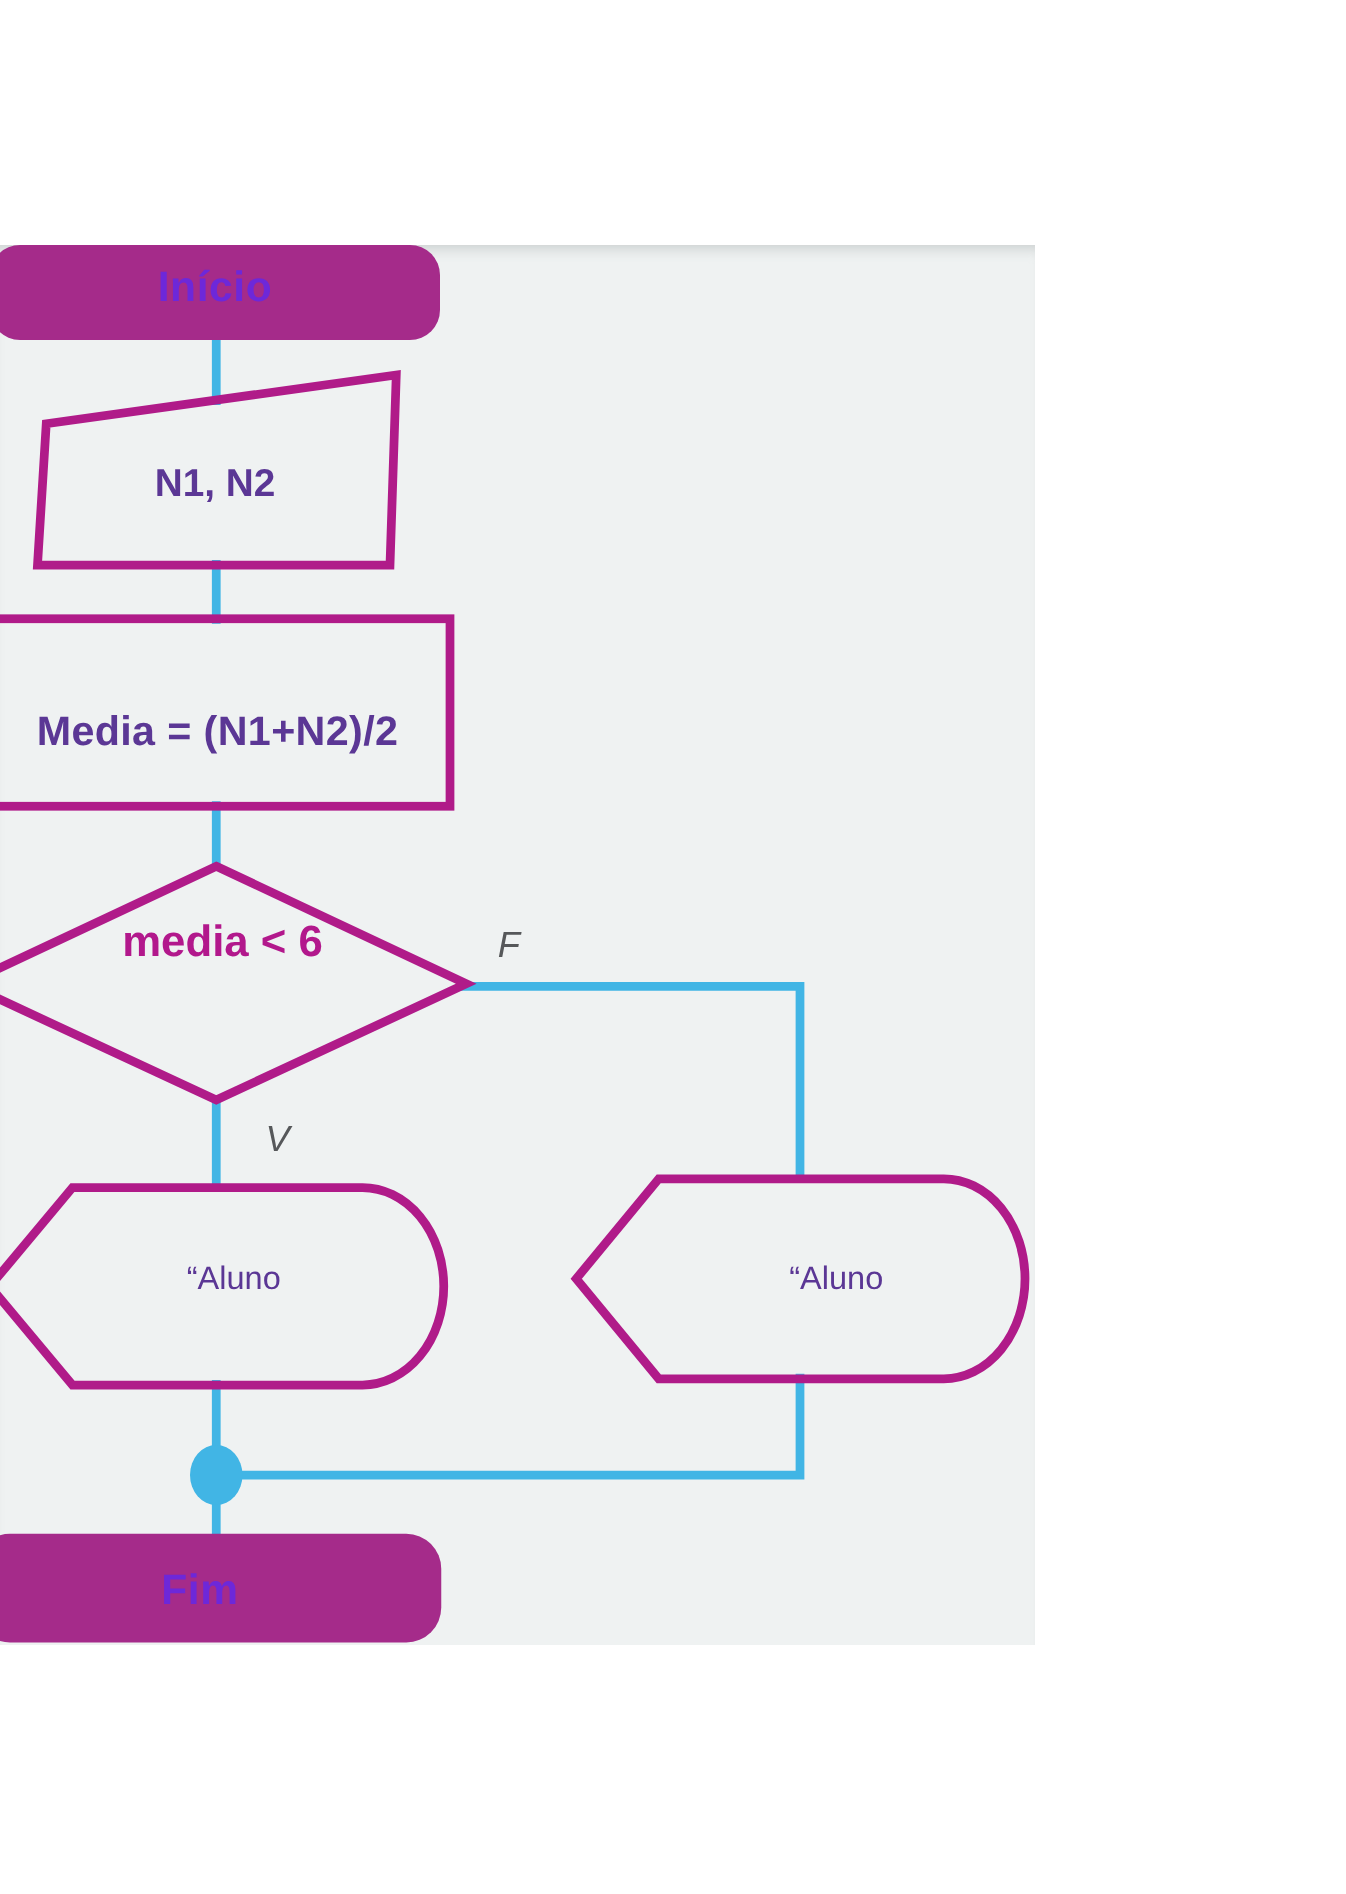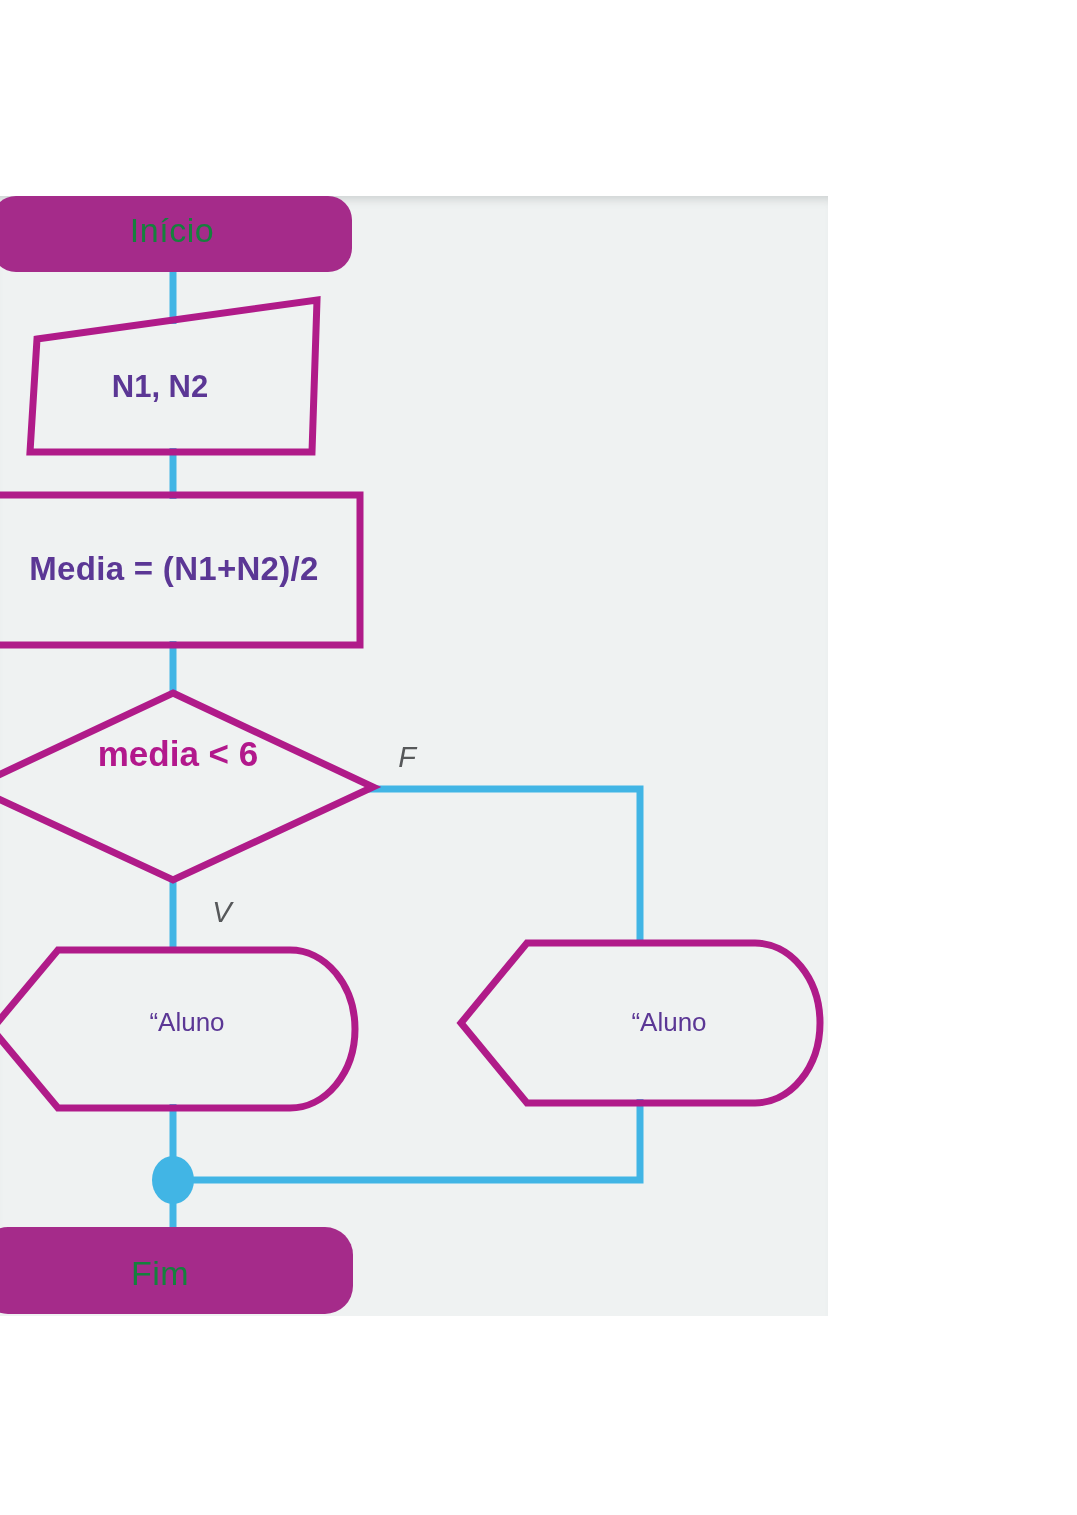--- a/index.html
+++ b/index.html
@@ -24,23 +24,23 @@
   .terminator{ fill:var(--node-fill, #a52b8a); stroke:none; }
   .outline   { fill:none; stroke:var(--node-stroke, #b01b89); stroke-width:7; stroke-linejoin:miter; }
 
   .label {
     position:absolute;
     transform:translate(-50%,-50%);
     white-space:nowrap;
     text-align:center;
     color:var(--text-purple, #5b3795);
   }
-  .terminator-label { color:#15803d; font-size:34px; font-weight:400; letter-spacing:0.5px; }
+  .terminator-label { color:#6d28d9; font-size:34px; font-weight:700; letter-spacing:0.5px; }
   .io-label        { font-size:31px; font-weight:600; }
-  .process-label   { font-size:33px; font-weight:600; letter-spacing:0.3px; }
+  .process-label   { font-size:33px; font-weight:600; letter-spacing:0.3px;margin-top:16px; }
   .decision-label  { color:var(--text-magenta, #b2188c); font-size:35px; font-weight:700; }
   .branch-label    { color:var(--branch-label, #56585a); font-size:29px; font-style:italic; font-weight:500; }
   .display-label   { font-size:26px; font-weight:400; line-height:48px; }
 </style>
 </head>
 <body>
 
 <div class="canvas">
 
   <svg class="diagram" viewBox="0 0 828 1120" aria-hidden="true">
@@ -59,21 +59,21 @@
     <polygon class="outline" points="37,143 317,104 312,256 30,256"></polygon>
     <rect class="outline" x="-14" y="299" width="374" height="150"></rect>
     <polygon class="outline" points="173,497 373,591 173,684 -27,591"></polygon>
     <path class="outline" d="M58 754 H290 A65 79 0 0 1 290 912 H58 L-8 833 Z"></path>
     <path class="outline" d="M527 747 H755 A65 80 0 0 1 755 907 H527 L461 827 Z"></path>
     <rect class="terminator" x="-20" y="1031" width="373" height="87" rx="28"></rect>
   </svg>
 
   <div class="label terminator-label" style="left:172px; top:34px;">Início</div>
 
-  <div class="label io-label" style="left:160px; top:191px;">N1, N2</div>
+  <div class="label io-label" style="left:172px; top:191px;">N1, N2</div>
 
   <div class="label process-label" style="left:174px; top:373px;">Media = (N1+N2)/2</div>
 
   <div class="label decision-label" style="left:178px; top:558px;">media &lt; 6</div>
 
   <div class="label branch-label" style="left:407px; top:561px;">F</div>
 
   <div class="label branch-label" style="left:222px; top:716px;">V</div>
 
   <div class="label display-label" style="left:187px; top:826px;">

